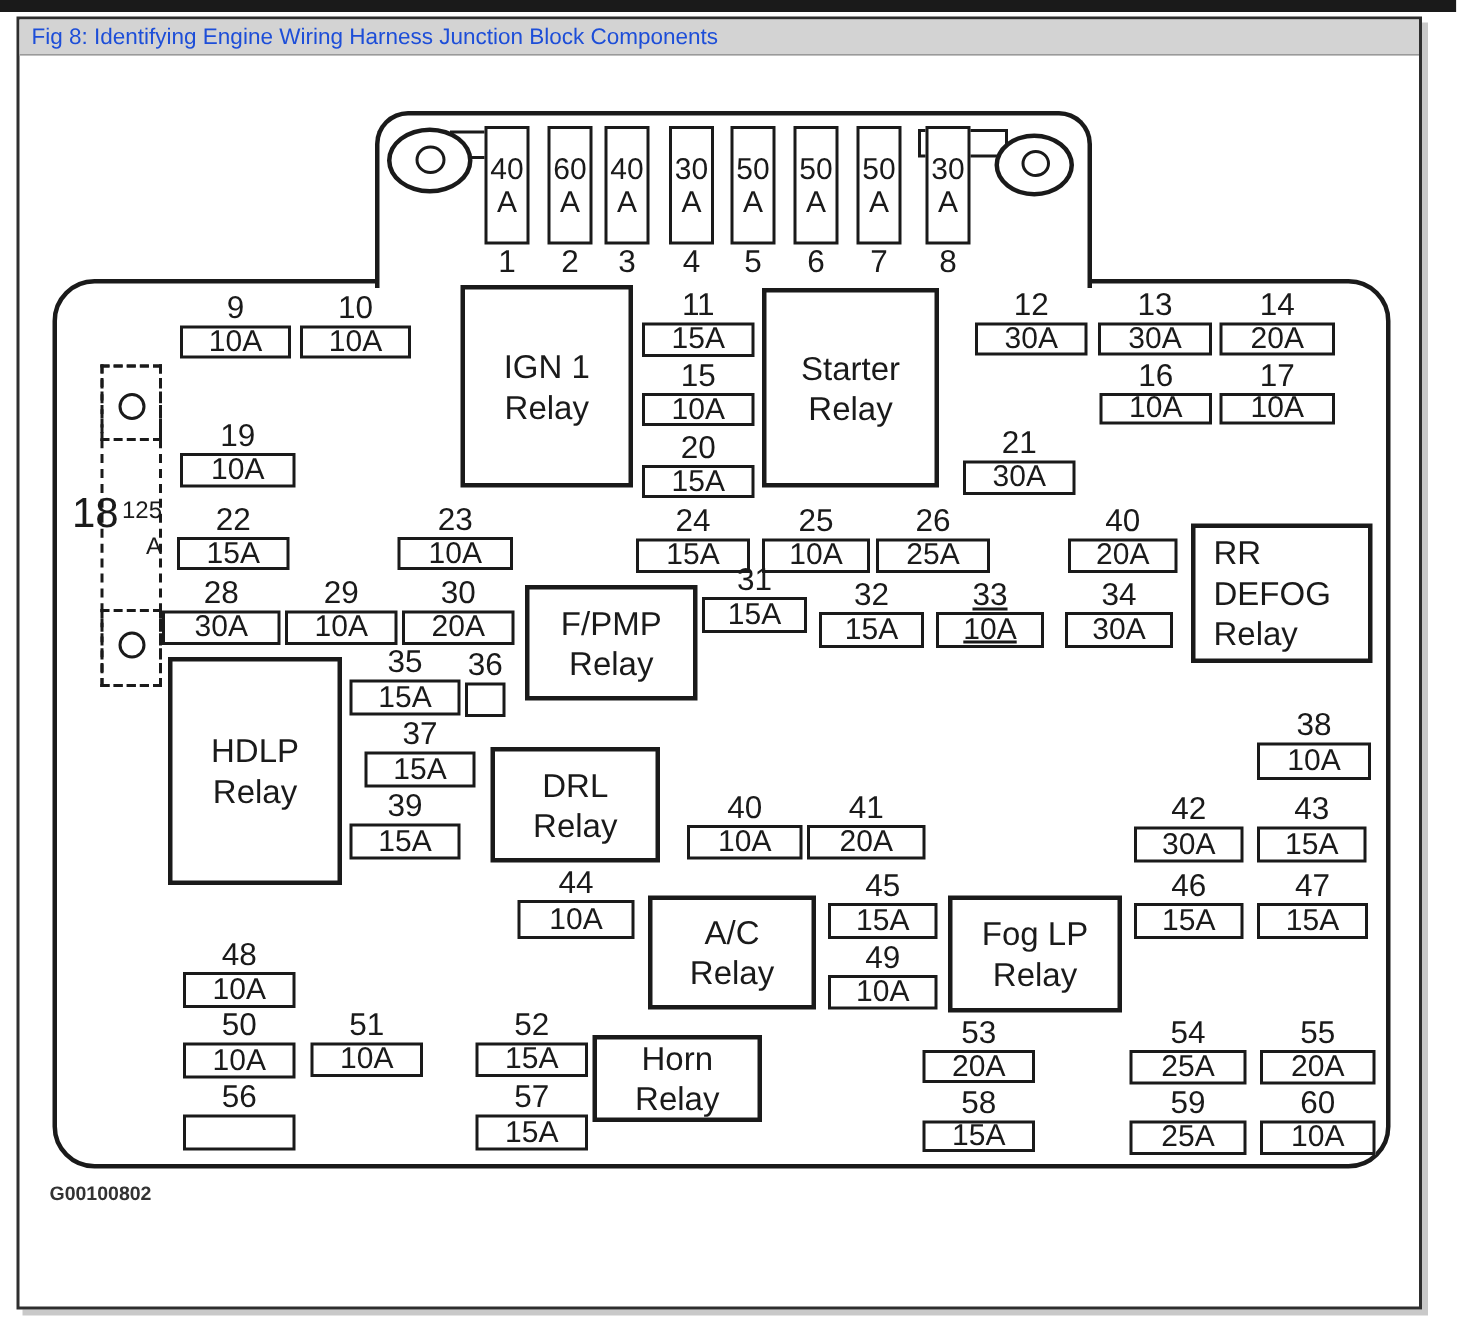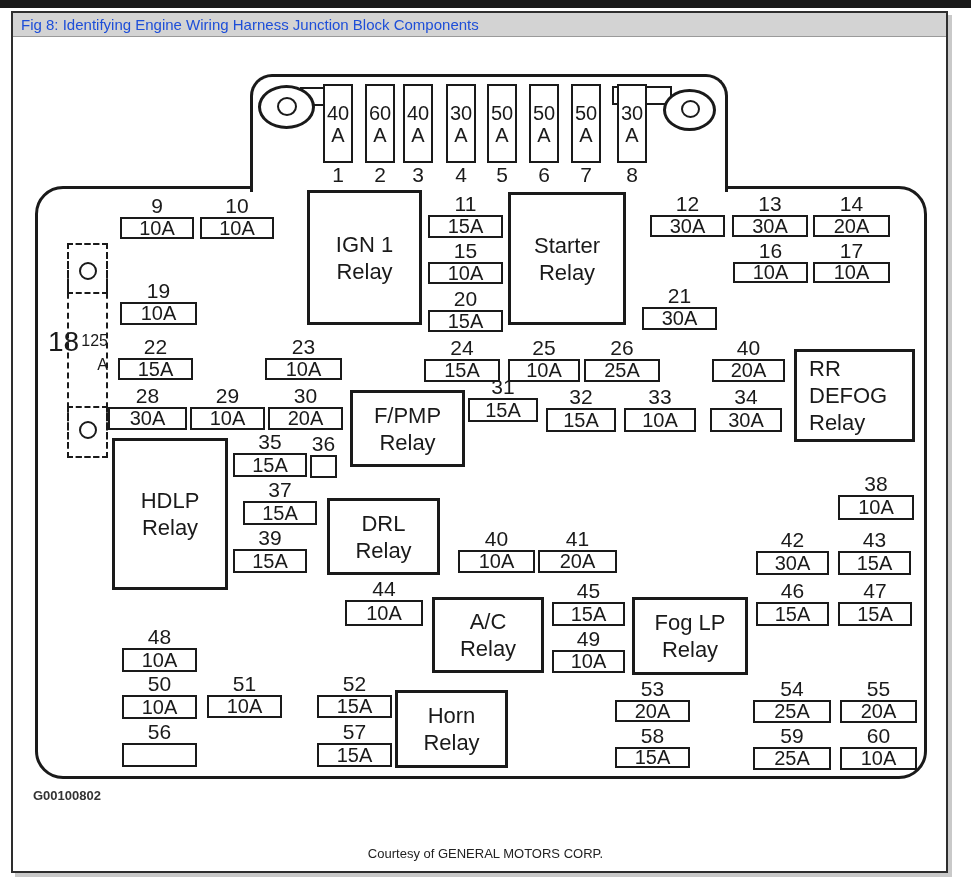--- a/index.html
+++ b/index.html
@@ -205,21 +205,21 @@
         <div class="box" style="width: 75px; height: 23px; margin: 2px auto 0px;">20A</div>
       </div>
       <div class="abs fuse" style="left: 468px; top: 377px; width: 70px;">
         <div class="num">31</div>
         <div class="box" style="width: 70px; height: 24px; margin: 2px auto 0px;">15A</div>
       </div>
       <div class="abs fuse" style="left: 546px; top: 387px; width: 70px;">
         <div class="num">32</div>
         <div class="box" style="width: 70px; height: 24px; margin: 2px auto 0px;">15A</div>
       </div>
-      <div class="abs fuse" style="left: 624px; top: 387px; width: 72px;">
+      <div class="abs fuse" style="left: 624px; top: 387px; width: 72px; text-decoration: underline;">
         <div class="num">33</div>
         <div class="box" style="width: 72px; height: 24px; margin: 2px auto 0px;">10A</div>
       </div>
       <div class="abs fuse" style="left: 710px; top: 387px; width: 72px;">
         <div class="num">34</div>
         <div class="box" style="width: 72px; height: 24px; margin: 2px auto 0px;">30A</div>
       </div>
       <div class="abs fuse" style="left: 233px; top: 432px; width: 74px;">
         <div class="num">35</div>
         <div class="box" style="width: 74px; height: 24px; margin: 2px auto 0px;">15A</div>
@@ -350,21 +350,20 @@
         <div class="">Relay</div>
       </div>
       <div class="abs relay" style="left: 432px; top: 597px; width: 112px; height: 76px;">
         <div class="">A/C</div>
         <div class="">Relay</div>
       </div>
       <div class="abs relay" style="left: 632px; top: 597px; width: 116px; height: 78px;">
         <div class="">Fog LP</div>
         <div class="">Relay</div>
       </div>
-      <div class="abs relay" style="left: 395px; top: 690px; width: 113px; height: 78px;">
+      <div class="abs relay" style="left: 395px; top: 690px; width: 113px; height: 58px;">
         <div class="">Horn</div>
         <div class="">Relay</div>
       </div>
     </div>
 
   <div class="abs fig-id" style="left:33px;top:788px;font-weight:bold;">G00100802</div>
-  <div class="abs courtesy">Courtesy of GENERAL MOTORS CORP.</div>
 </div>
 
 </body></html>

